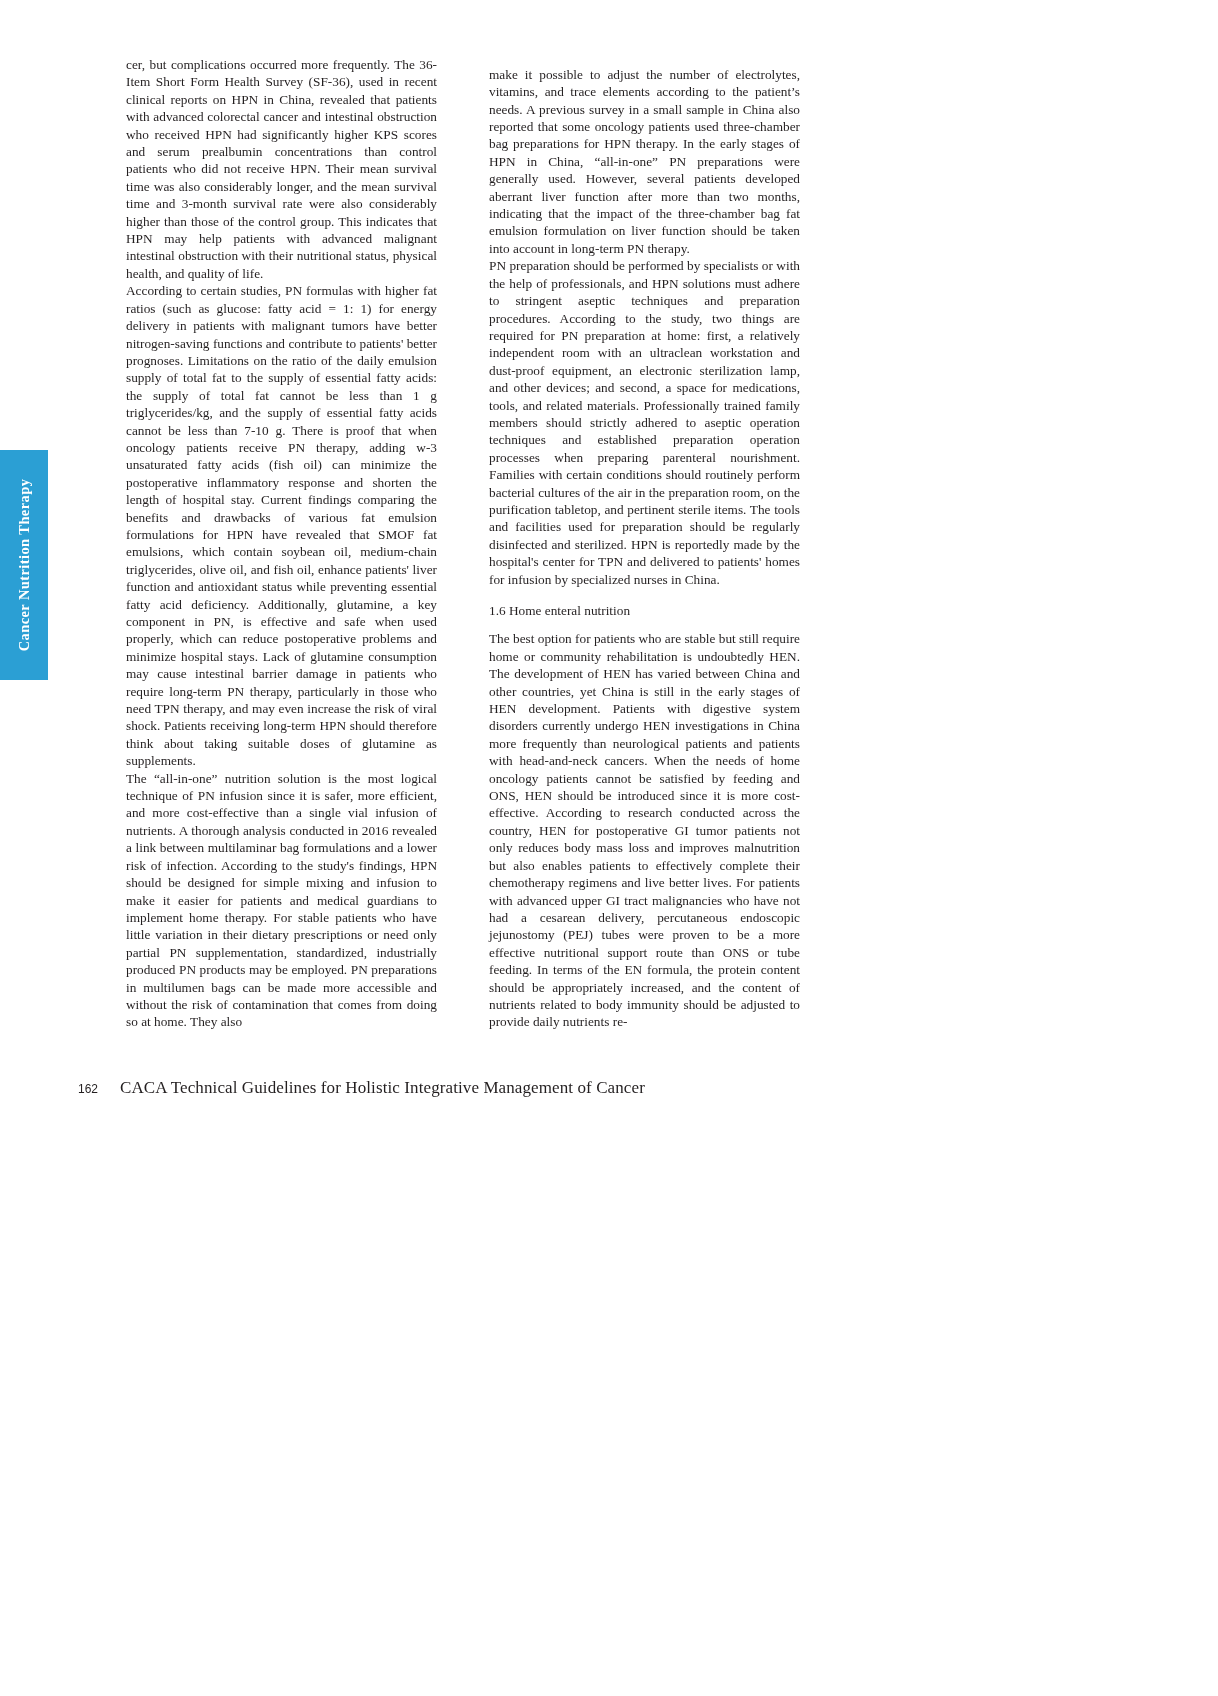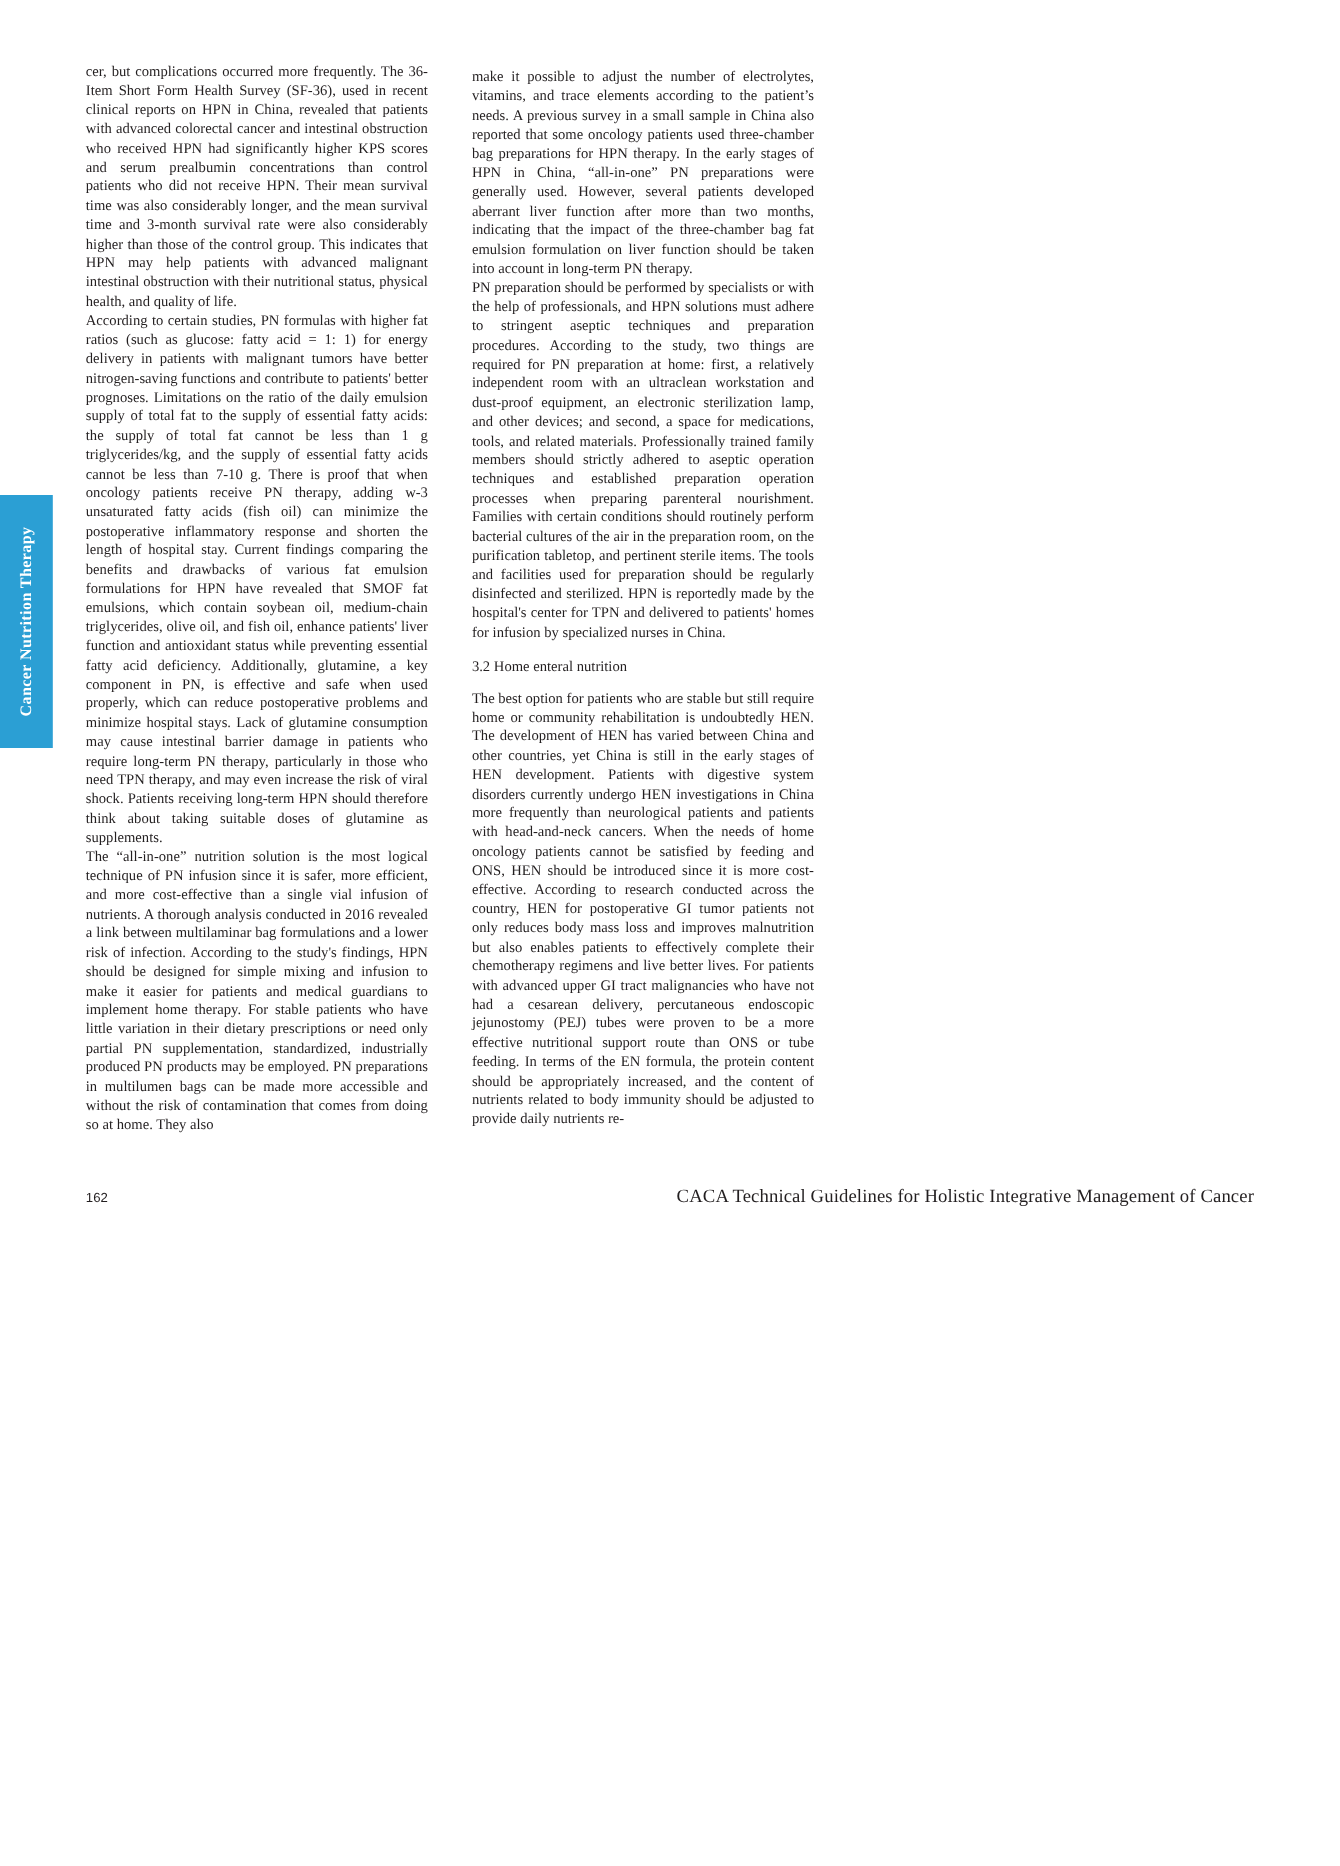--- a/index.html
+++ b/index.html
@@ -48,22 +48,23 @@
     white-space: nowrap;
   }
   .content {
     position: absolute;
     left: 78px;
     top: 56px;
     width: 1062px;
   }
   .columns {
     display: flex;
-    gap: 40px;
-    align-items: center;
+    gap: 52px;
+    align-items: flex-end;
+    margin-left: 48px;
   }
   .col {
     width: 311px;
     flex: 0 0 311px;
   }
   .col p {
     margin: 0;
     font-size: 13.3px;
     line-height: 17.4px;
     text-align: justify;
@@ -81,21 +82,20 @@
     text-align: left !important;
   }
   .footer {
     position: absolute;
     left: 78px;
     top: 1078px;
     width: 1062px;
     display: flex;
     align-items: baseline;
     gap: 22px;
-    justify-content: space-between;
   }
   .folio {
     font-family: "Liberation Sans", sans-serif;
     font-size: 12px;
     color: #231f20;
   }
   .running-foot {
     font-family: "Liberation Serif", serif;
     font-size: 17px;
     color: #231f20;
@@ -116,21 +116,21 @@
 
       <div class="col">
         <p>cer, but complications occurred more frequently. The 36-Item Short Form Health Survey (SF-36), used in recent clinical reports on HPN in China, revealed that patients with advanced colorectal cancer and intestinal obstruction who received HPN had significantly higher KPS scores and serum prealbumin concentrations than control patients who did not receive HPN. Their mean survival time was also considerably longer, and the mean survival time and 3-month survival rate were also considerably higher than those of the control group. This indicates that HPN may help patients with advanced malignant intestinal obstruction with their nutritional status, physical health, and quality of life.</p>
         <p>According to certain studies, PN formulas with higher fat ratios (such as glucose: fatty acid = 1: 1) for energy delivery in patients with malignant tumors have better nitrogen-saving functions and contribute to patients' better prognoses. Limitations on the ratio of the daily emulsion supply of total fat to the supply of essential fatty acids: the supply of total fat cannot be less than 1 g triglycerides/kg, and the supply of essential fatty acids cannot be less than 7-10 g. There is proof that when oncology patients receive PN therapy, adding w-3 unsaturated fatty acids (fish oil) can minimize the postoperative inflammatory response and shorten the length of hospital stay. Current findings comparing the benefits and drawbacks of various fat emulsion formulations for HPN have revealed that SMOF fat emulsions, which contain soybean oil, medium-chain triglycerides, olive oil, and fish oil, enhance patients' liver function and antioxidant status while preventing essential fatty acid deficiency. Additionally, glutamine, a key component in PN, is effective and safe when used properly, which can reduce postoperative problems and minimize hospital stays. Lack of glutamine consumption may cause intestinal barrier damage in patients who require long-term PN therapy, particularly in those who need TPN therapy, and may even increase the risk of viral shock. Patients receiving long-term HPN should therefore think about taking suitable doses of glutamine as supplements.</p>
         <p>The “all-in-one” nutrition solution is the most logical technique of PN infusion since it is safer, more efficient, and more cost-effective than a single vial infusion of nutrients. A thorough analysis conducted in 2016 revealed a link between multilaminar bag formulations and a lower risk of infection. According to the study's findings, HPN should be designed for simple mixing and infusion to make it easier for patients and medical guardians to implement home therapy. For stable patients who have little variation in their dietary prescriptions or need only partial PN supplementation, standardized, industrially produced PN products may be employed. PN preparations in multilumen bags can be made more accessible and without the risk of contamination that comes from doing so at home. They also</p>
       </div>
 
       <div class="col">
         <p>make it possible to adjust the number of electrolytes, vitamins, and trace elements according to the patient’s needs. A previous survey in a small sample in China also reported that some oncology patients used three-chamber bag preparations for HPN therapy. In the early stages of HPN in China, “all-in-one” PN preparations were generally used. However, several patients developed aberrant liver function after more than two months, indicating that the impact of the three-chamber bag fat emulsion formulation on liver function should be taken into account in long-term PN therapy.</p>
         <p>PN preparation should be performed by specialists or with the help of professionals, and HPN solutions must adhere to stringent aseptic techniques and preparation procedures. According to the study, two things are required for PN preparation at home: first, a relatively independent room with an ultraclean workstation and dust-proof equipment, an electronic sterilization lamp, and other devices; and second, a space for medications, tools, and related materials. Professionally trained family members should strictly adhered to aseptic operation techniques and established preparation operation processes when preparing parenteral nourishment. Families with certain conditions should routinely perform bacterial cultures of the air in the preparation room, on the purification tabletop, and pertinent sterile items. The tools and facilities used for preparation should be regularly disinfected and sterilized. HPN is reportedly made by the hospital's center for TPN and delivered to patients' homes for infusion by specialized nurses in China.</p>
-        <p class="heading">3.2 Home enteral nutrition</p>
+        <p class="heading">1.6 Home enteral nutrition</p>
         <p>The best option for patients who are stable but still require home or community rehabilitation is undoubtedly HEN. The development of HEN has varied between China and other countries, yet China is still in the early stages of HEN development. Patients with digestive system disorders currently undergo HEN investigations in China more frequently than neurological patients and patients with head-and-neck cancers. When the needs of home oncology patients cannot be satisfied by feeding and ONS, HEN should be introduced since it is more cost-effective. According to research conducted across the country, HEN for postoperative GI tumor patients not only reduces body mass loss and improves malnutrition but also enables patients to effectively complete their chemotherapy regimens and live better lives. For patients with advanced upper GI tract malignancies who have not had a cesarean delivery, percutaneous endoscopic jejunostomy (PEJ) tubes were proven to be a more effective nutritional support route than ONS or tube feeding. In terms of the EN formula, the protein content should be appropriately increased, and the content of nutrients related to body immunity should be adjusted to provide daily nutrients re-</p>
       </div>
 
     </div>
   </div>
 
   <div class="footer">
     <span class="folio">162</span>
     <span class="running-foot">CACA Technical Guidelines for Holistic Integrative Management of Cancer</span>
   </div>

